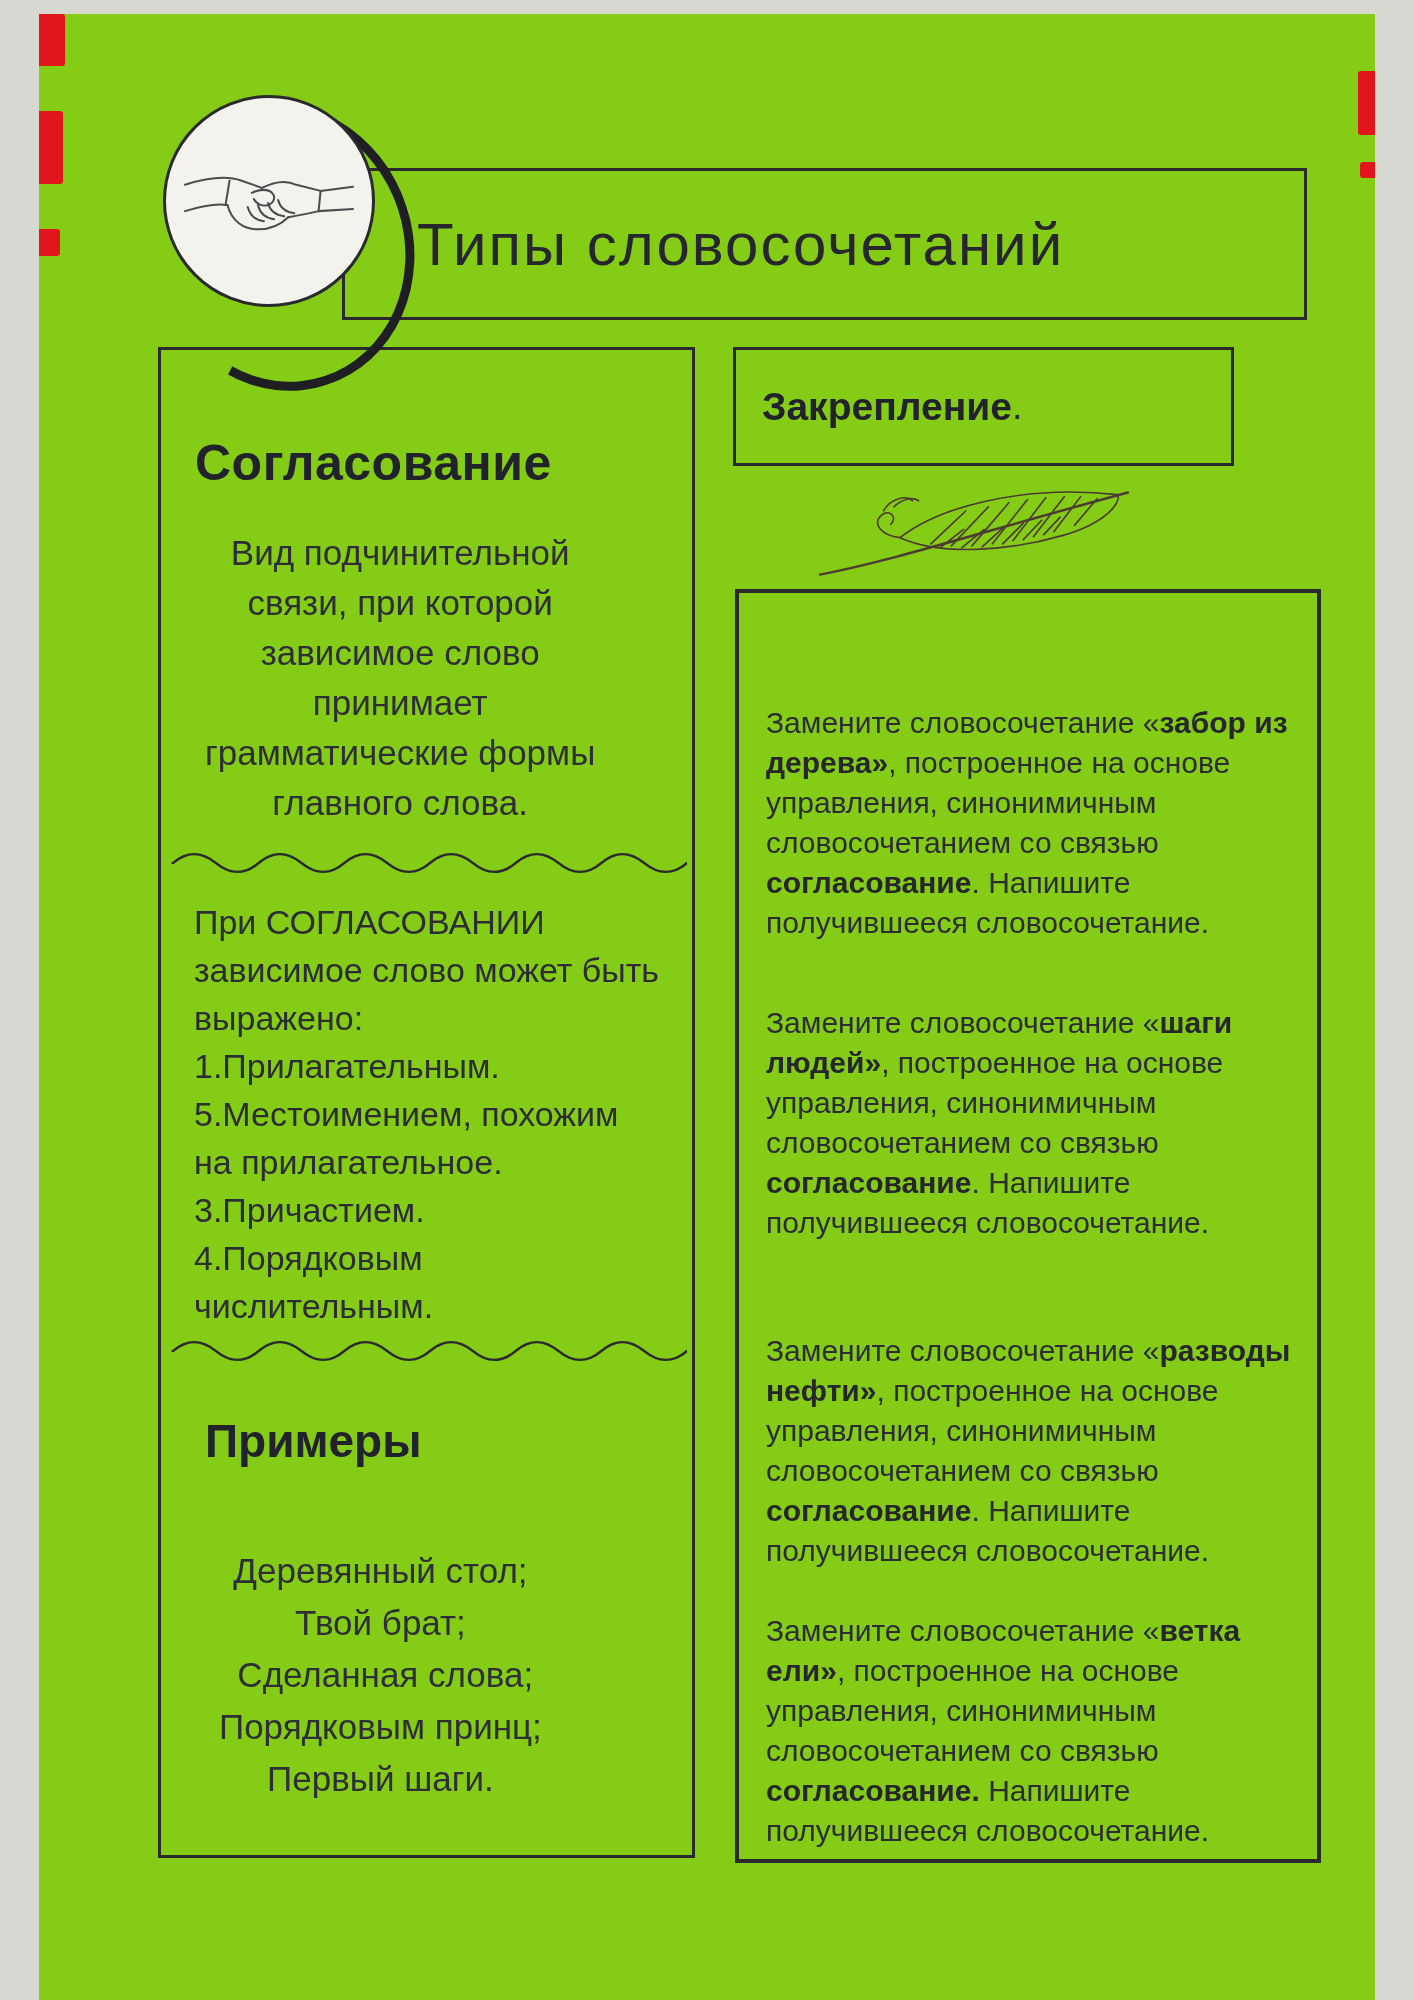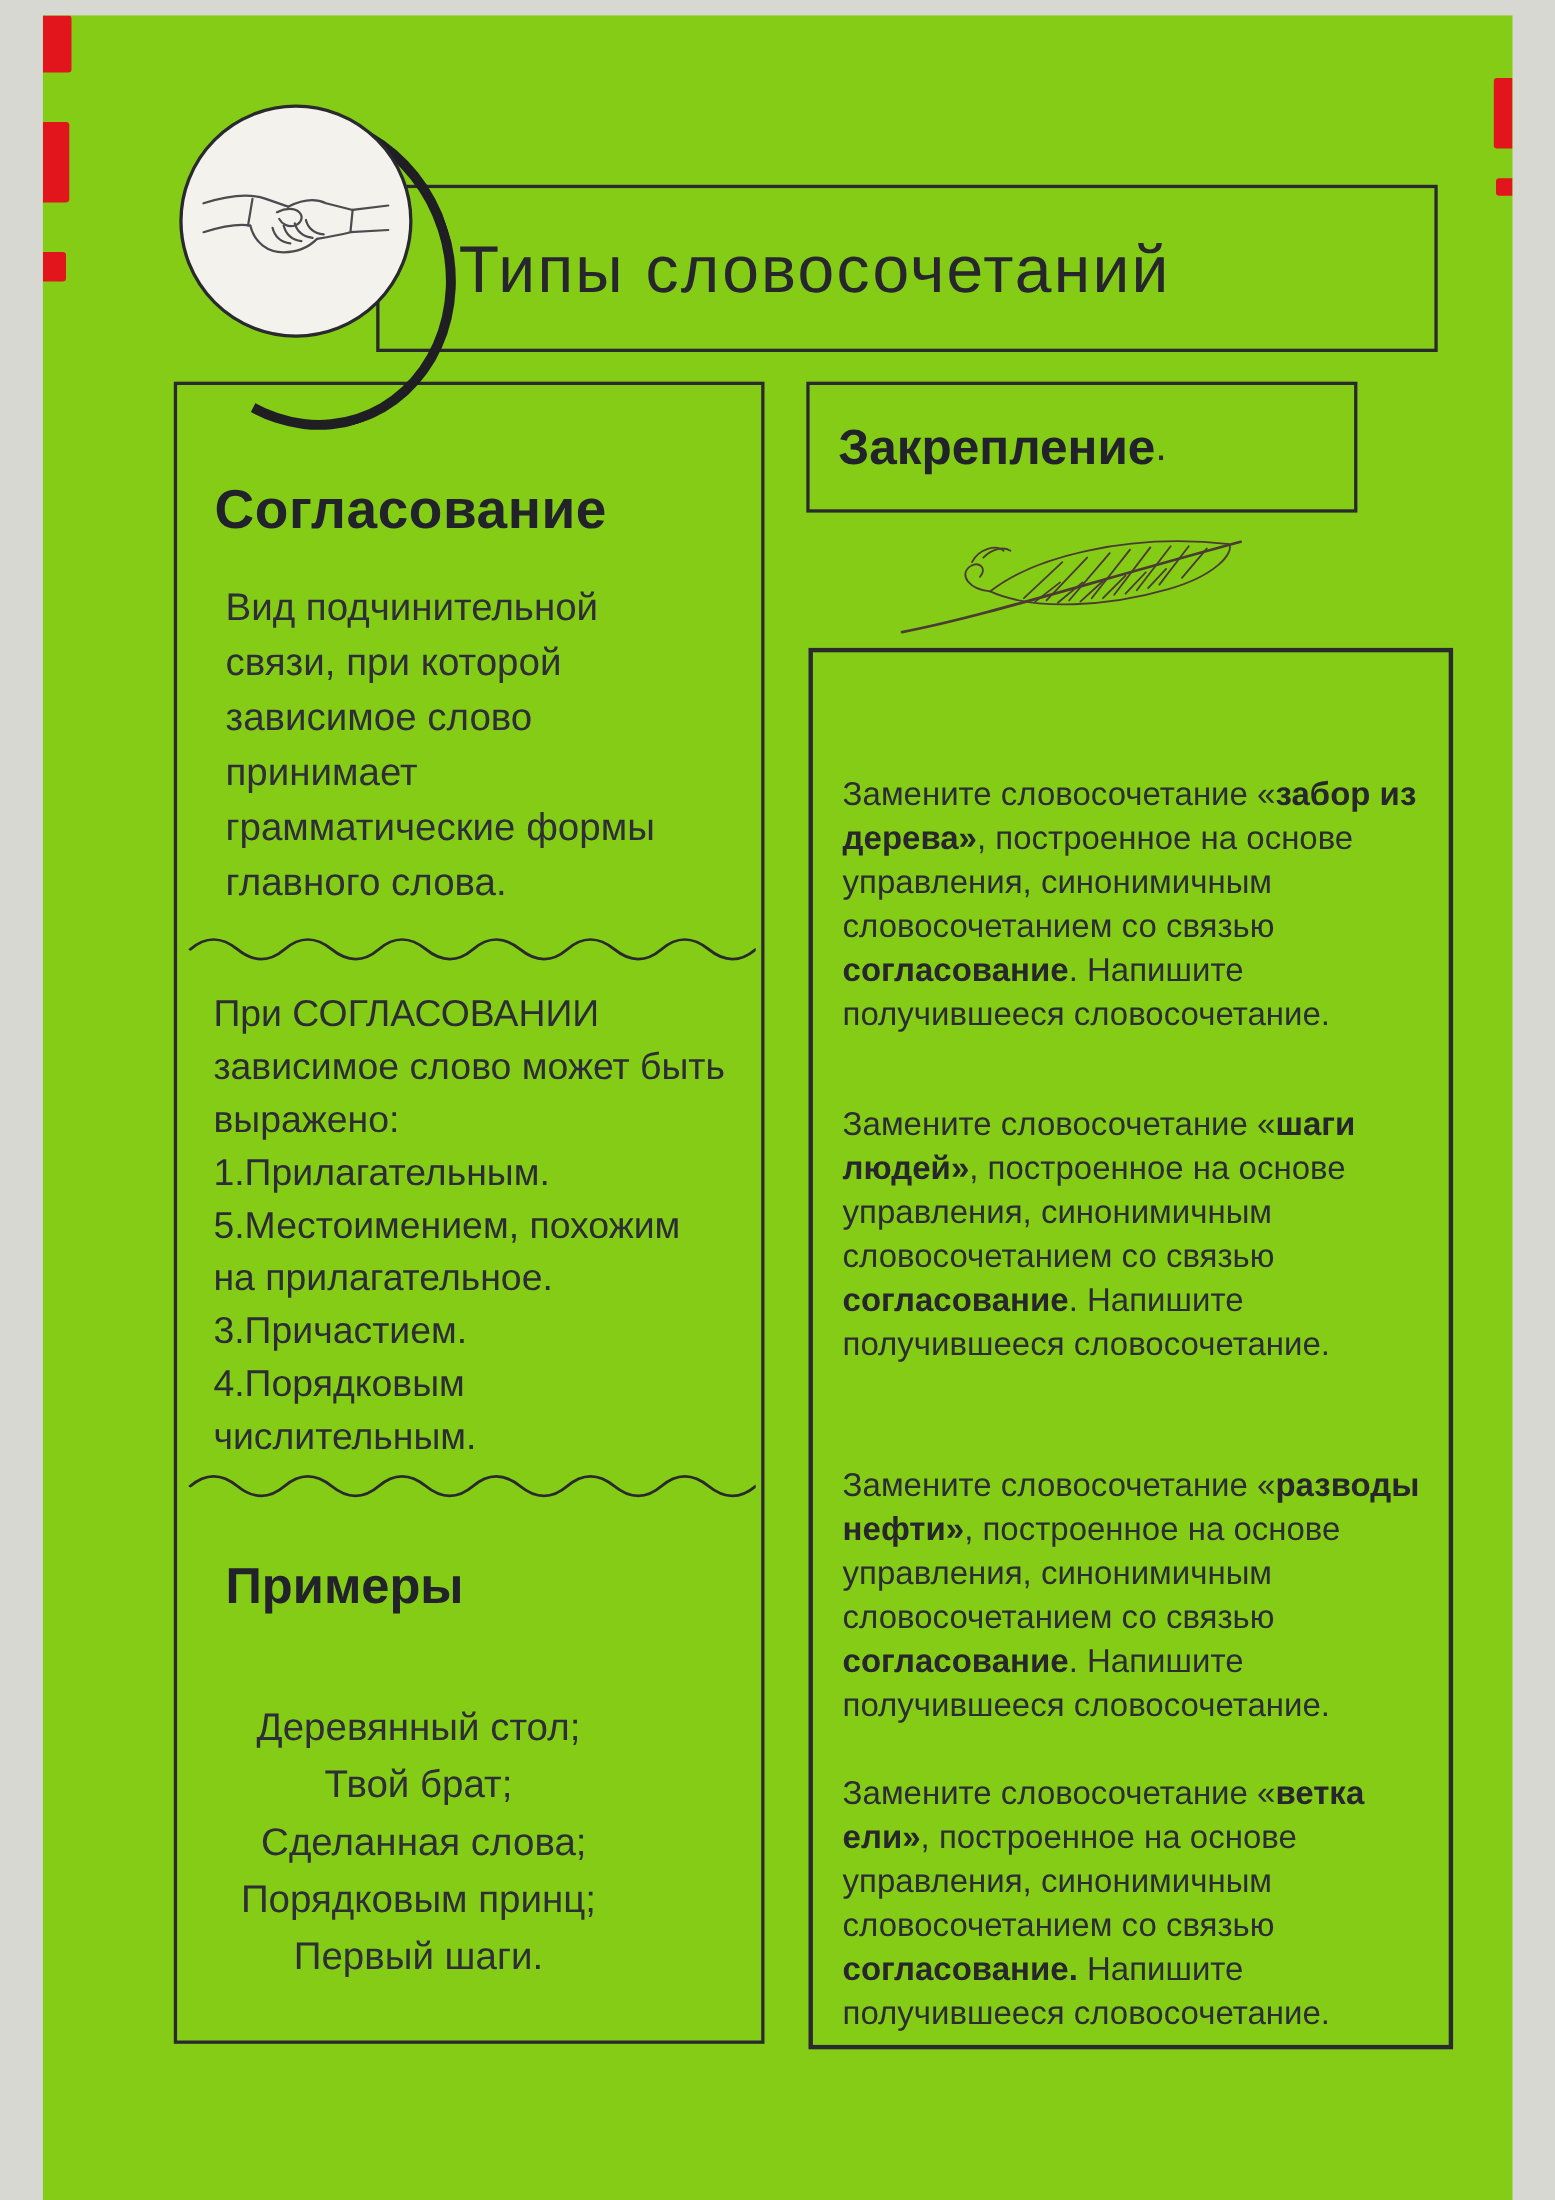--- a/index.html
+++ b/index.html
@@ -43,33 +43,33 @@
     border:3px solid #2a2a2e;border-radius:50%;
     background:#f3f2ec;z-index:3;
     display:flex;align-items:center;justify-content:center;
     box-sizing:border-box;
   }
 
   
   .left-box{left:119px;top:333px;width:537px;height:1511px;}
   .left-box .inner{position:absolute;inset:0;}
   .h1{position:absolute;left:34px;top:84px;font-size:50px;font-weight:700;color:#22222b;letter-spacing:0.5px;}
-  .desc{position:absolute;left:44px;top:178px;font-size:35px;line-height:50px;white-space:pre-line;color:#2e2e36;}
+  .desc{position:absolute;left:44px;top:178px;font-size:35px;line-height:50px;white-space:pre-line;color:#2e2e36;text-align:center;}
   .wavy{position:absolute;left:10px;width:516px;height:34px;}
   .wavy.w1{top:496px;}
   .wavy.w2{top:984px;}
   .rules{position:absolute;left:33px;top:548px;font-size:34px;line-height:48px;color:#2c2c34;}
   .rules div{white-space:pre-line;}
   .h2{position:absolute;left:44px;top:1064px;font-size:46px;font-weight:700;color:#22222b;}
   .examples{position:absolute;left:58px;top:1195px;font-size:35px;line-height:52px;color:#2e2e36;text-align:center;}
   .examples div{white-space:pre-wrap;}
 
   
   .closure-box{left:694px;top:333px;width:501px;height:119px;display:flex;align-items:center;padding-left:26px;}
-  .closure-box .t{font-size:45px;font-weight:700;color:#22222b;}
+  .closure-box .t{font-size:39px;font-weight:700;color:#22222b;}
   .closure-box .dot{font-size:38px;font-weight:400;color:#2c2c34;}
   .feather{position:absolute;left:772px;top:458px;width:330px;height:118px;}
   .ex-box{left:696px;top:575px;width:586px;height:1274px;border-width:4px;}
   .ex{position:absolute;left:27px;width:530px;font-size:30px;line-height:40px;color:#2c2c34;white-space:pre-wrap;}
   .ex b{color:#26262c;}
   .ex.p1{top:110px;}
   .ex.p2{top:410px;}
   .ex.p3{top:738px;}
   .ex.p4{top:1018px;}
 

